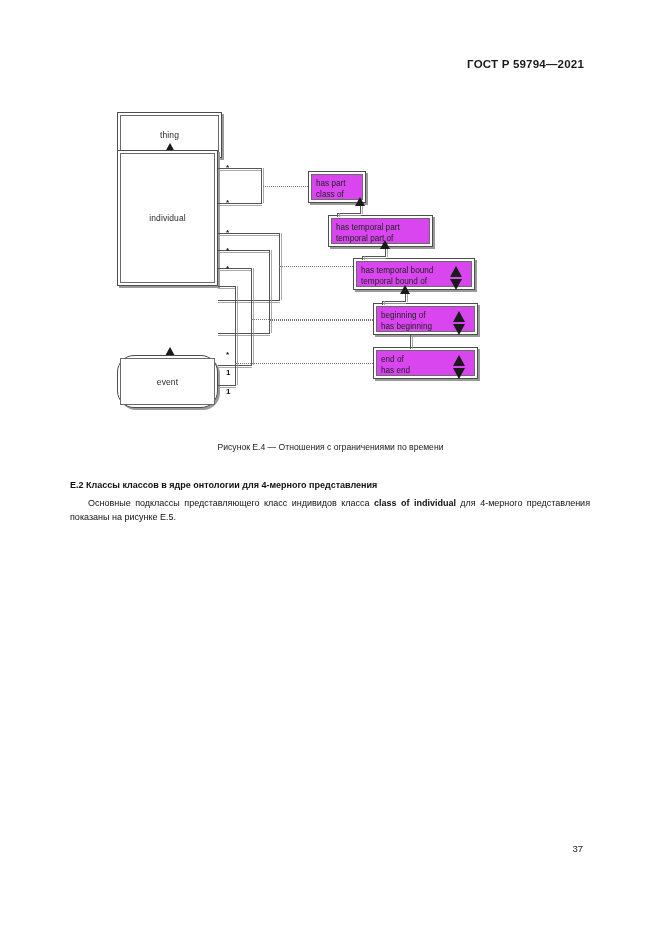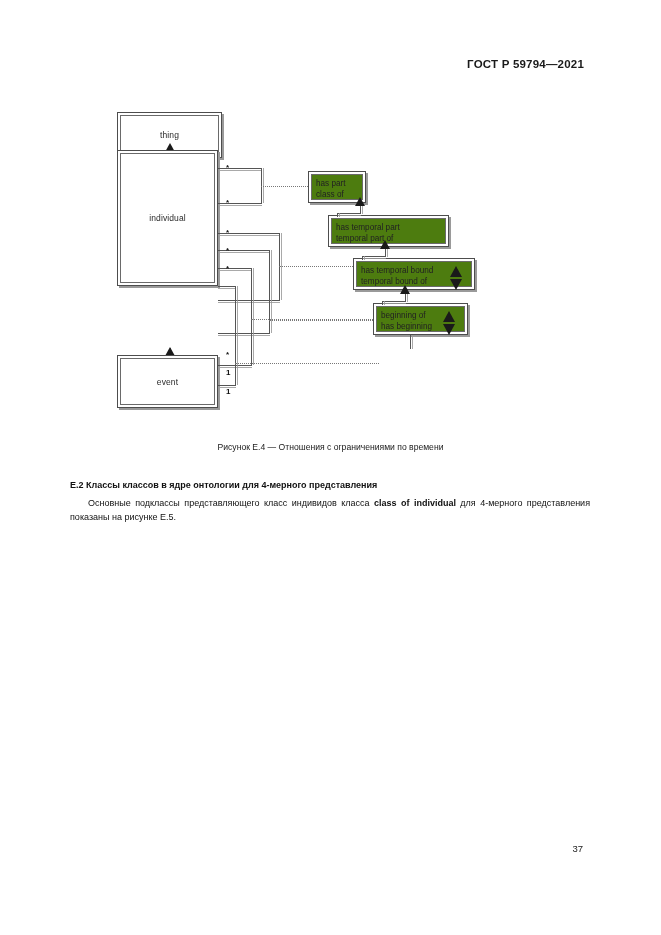--- a/index.html
+++ b/index.html
@@ -75,21 +75,21 @@
     box-sizing: border-box;
     background: #ffffff;
     border: 1px solid #4d4d4d;
     box-shadow: 2px 2px 0 0 #9a9a9a;
   }
   .relnode .inner {
     position: absolute;
     left: 2px; top: 2px; right: 2px; bottom: 2px;
     border: 1px solid #6a6a6a;
     box-sizing: border-box;
-    background: #4d7c0f;
+    background: #d946ef;
     padding: 3px 0 0 4px;
   }
   .relnode .line1,
   .relnode .line2 {
     font-size: 8.2px;
     line-height: 11px;
     color: #222;
     white-space: nowrap;
   }
 
@@ -219,21 +219,21 @@
 
     <div class="node" style="left:117px; top:55px; width:101px; height:136px;">
       <div class="inner">
         <div class="lbl">individual</div>
       </div>
     </div>
 
     <div class="vline thin" style="left:170px; top:253px; height:9px;"></div>
     <div class="arrow-up" style="left:165px; top:252px;"></div>
 
-    <div class="node" style="left:117px; top:260px; width:101px; height:53px;">
+    <div class="node" style="left:117px; top:260px; width:101px; height:53px;border-radius:17px;">
       <div class="inner">
         <div class="lbl">event</div>
       </div>
     </div>
 
     <div class="hline" style="left:218px; top:73px; width:44px;"></div>
     <div class="vline" style="left:261px; top:73px; height:35px;"></div>
     <div class="hline" style="left:218px; top:108px; width:44px;"></div>
     <div class="hline dotted" style="left:261px; top:91px; width:47px;"></div>
 
@@ -258,21 +258,21 @@
     <div class="hline dotted" style="left:251px; top:224px; width:128px;"></div>
     <div class="hline dotted" style="left:235px; top:268px; width:144px;"></div>
 
     <div class="relnode" style="left:308px; top:76px; width:58px; height:32px;">
       <div class="inner">
         <div class="line1">has part</div>
         <div class="line2">class of</div>
       </div>
     </div>
 
-    <div class="relnode" style="left:328px; top:120px; width:121px; height:32px;">
+    <div class="relnode" style="left:328px; top:120px; width:105px; height:32px;">
       <div class="inner">
         <div class="line1">has temporal part</div>
         <div class="line2">temporal part of</div>
       </div>
     </div>
 
     <div class="hline" style="left:337px; top:118px; width:24px;"></div>
     <div class="vline" style="left:337px; top:118px; height:4px;"></div>
     <div class="vline" style="left:360px; top:110px; height:9px;"></div>
     <div class="arrow-up" style="left:355px; top:102px;"></div>
@@ -286,36 +286,46 @@
           <div class="tri-dn"></div>
         </div>
       </div>
     </div>
 
     <div class="hline" style="left:362px; top:161px; width:24px;"></div>
     <div class="vline" style="left:362px; top:161px; height:4px;"></div>
     <div class="vline" style="left:385px; top:153px; height:9px;"></div>
     <div class="arrow-up" style="left:380px; top:145px;"></div>
 
-    <div class="relnode" style="left:373px; top:208px; width:95px; height:32px;">
+    <div class="relnode" style="left:373px; top:208px; width:105px; height:32px;">
       <div class="inner">
         <div class="line1">beginning of</div>
         <div class="line2">has beginning</div>
         <div class="updown">
           <div class="tri-up"></div>
           <div class="tri-dn"></div>
         </div>
       </div>
     </div>
 
     <div class="hline" style="left:382px; top:206px; width:24px;"></div>
     <div class="vline" style="left:382px; top:206px; height:4px;"></div>
     <div class="vline" style="left:405px; top:198px; height:9px;"></div>
     <div class="arrow-up" style="left:400px; top:190px;"></div>
 
+    <div class="relnode" style="left:373px; top:252px; width:105px; height:32px;">
+      <div class="inner">
+        <div class="line1">end of</div>
+        <div class="line2">has end</div>
+        <div class="updown">
+          <div class="tri-up"></div>
+          <div class="tri-dn"></div>
+        </div>
+      </div>
+    </div>
 
     <div class="vline" style="left:410px; top:240px; height:14px;"></div>
 
     <div class="card" style="left:226px; top:69px;">*</div>
     <div class="card" style="left:226px; top:104px;">*</div>
     <div class="card" style="left:226px; top:134px;">*</div>
     <div class="card" style="left:226px; top:152px;">*</div>
     <div class="card" style="left:226px; top:170px;">*</div>
     <div class="card" style="left:226px; top:256px;">*</div>
     <div class="card" style="left:226px; top:274px;">1</div>

